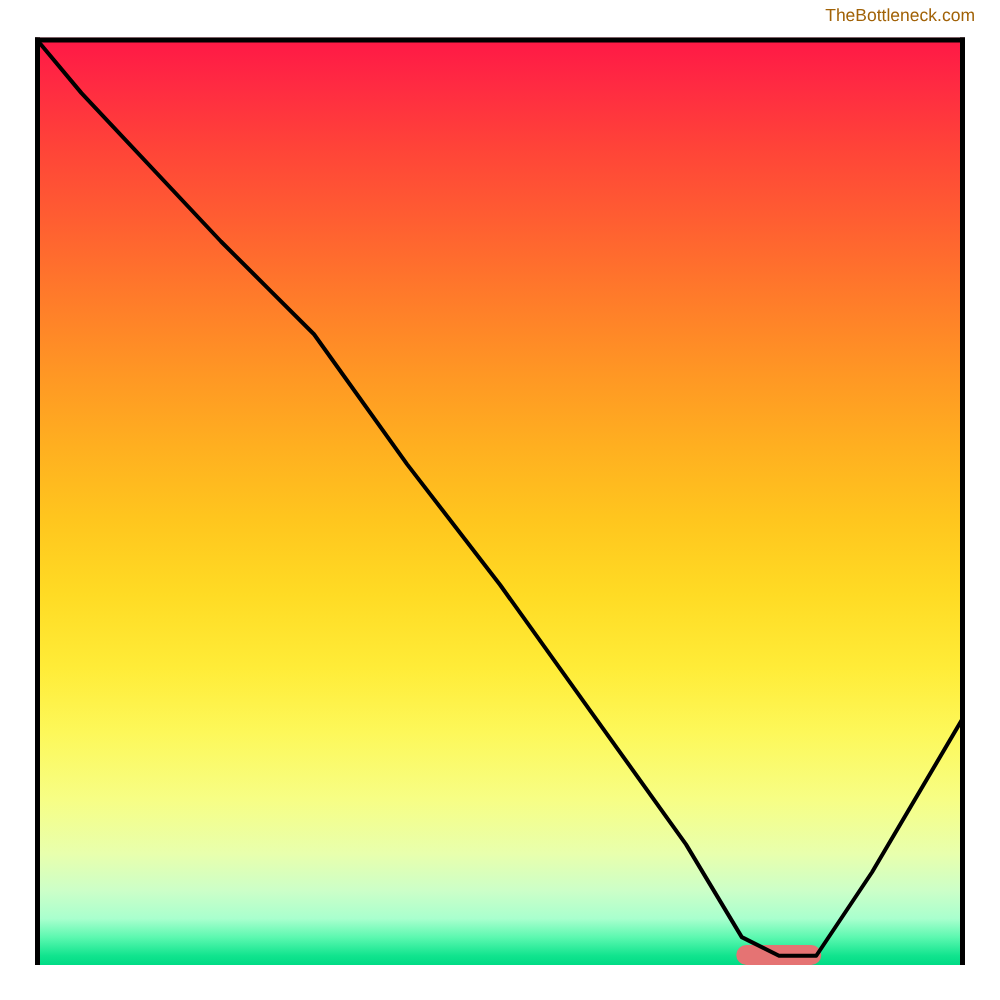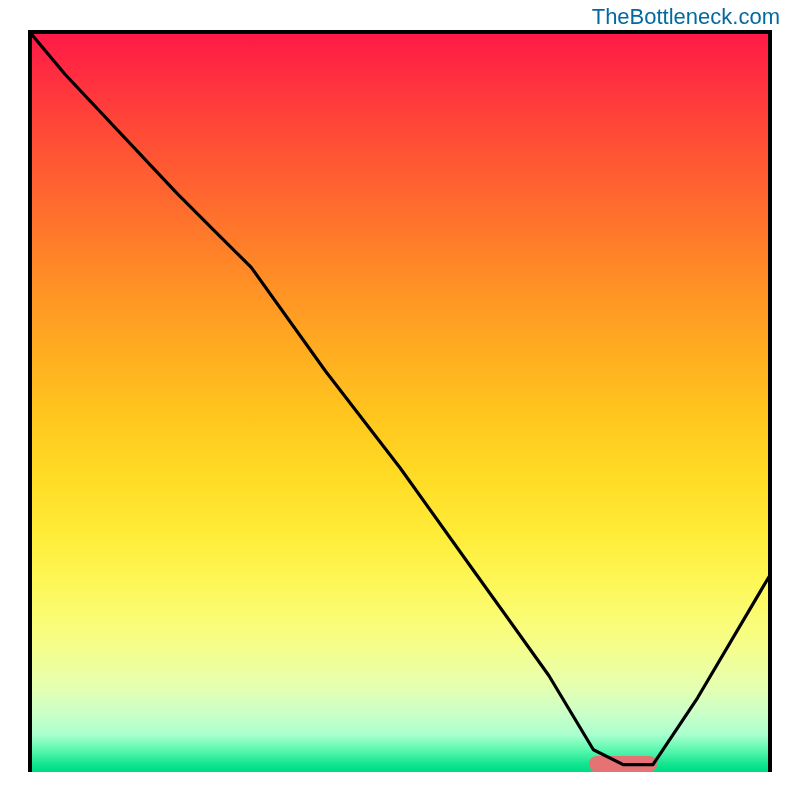--- a/index.html
+++ b/index.html
@@ -8,22 +8,22 @@
     height: 800px;
     background: #ffffff;
     position: relative;
     overflow: hidden;
     font-family: Arial, Helvetica, sans-serif;
   }
   .watermark {
     position: absolute;
     top: 4px;
     right: 20px;
-    color: #0369a1;
-    font-size: 22px;
+    color: #a16207;
+    font-size: 14px;
     font-weight: 500;
     z-index: 10;
   }
   .frame-border {
     position: absolute;
     top: 30px;
     left: 28px;
     width: 744px;
     height: 742px;
     border: 4px solid #000;

